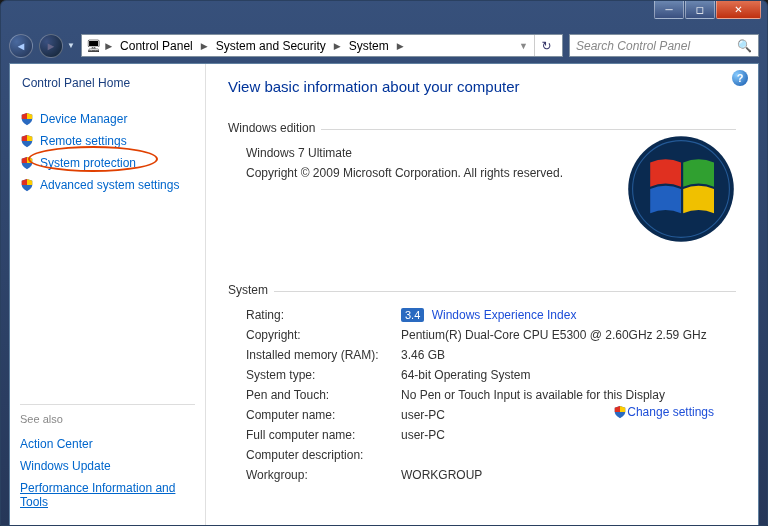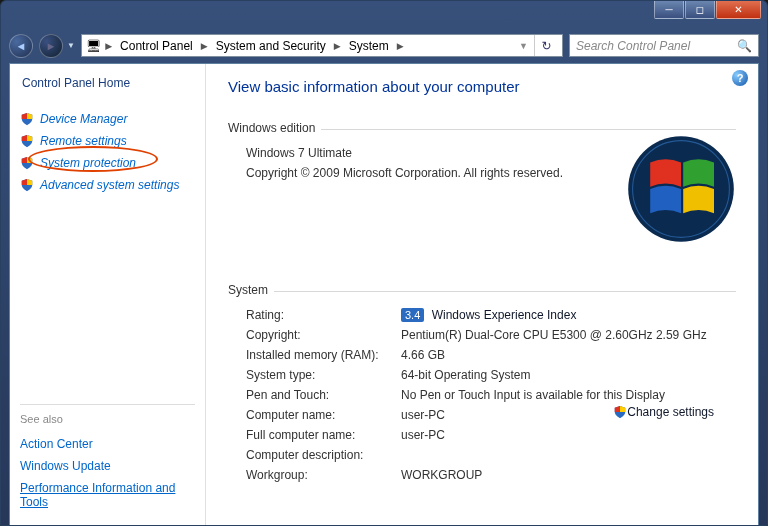--- a/index.html
+++ b/index.html
@@ -85,21 +85,20 @@
   display: flex;
   flex-direction: column;
 }
 .sidebar .home { color: #1a3e7e; font-size: 12px; margin-bottom: 18px; padding-left: 2px; }
 .sidebar a.navlink {
   display: flex; align-items: center;
   color: #0066cc; text-decoration: none;
   padding: 4px 0;
   gap: 6px;
   position: relative;
-  font-style: italic;
 }
 .circled {
   position: absolute;
   left: 8px; top: -6px; width: 130px; height: 26px;
   border: 2px solid #e04000;
   border-radius: 50%;
   pointer-events: none;
 }
 .shield {
   width: 14px; height: 14px;
@@ -126,21 +125,21 @@
 .section-head-row .st { white-space: nowrap; margin-right: 6px; }
 .section-head-row .line { flex:1; border-bottom:1px solid #d8d8d8; position:relative; top:2px; }
 .kv { display: flex; padding: 3px 0 3px 18px; }
 .kv .k { width: 155px; color: #333; }
 .kv .v { flex:1; color: #333; }
 .rating-badge {
   display: inline-block; background: #2a6ac0; color: #fff;
   padding: 1px 4px; font-size: 11px; border-radius: 2px; margin-right: 4px;
   font-weight: normal;
 }
-.link { color: #0f172a; }
+.link { color: #1d4ed8; }
 .logo-wrap { position: absolute; right: 22px; top: 70px; }
 .help-icon {
   position: absolute; top: 6px; right: 10px;
   width: 16px; height: 16px;
   border-radius: 50%;
   background: radial-gradient(circle at 30% 30%, #8cf, #15a);
   color: #fff; font-size: 11px; font-weight: bold;
   display:flex; align-items:center; justify-content:center;
 }
 .change-settings { position:absolute; right: 22px; display:flex; align-items:center; }
@@ -265,21 +264,21 @@
           <span class="rating-badge">3.4</span>
           <span class="link">Windows Experience Index</span>
         </div>
       </div>
       <div class="kv">
           <div class="k">Copyright:</div>
           <div class="v">Pentium(R) Dual-Core  CPU      E5300   @ 2.60GHz   2.59 GHz</div>
         </div>
       <div class="kv">
           <div class="k">Installed memory (RAM):</div>
-          <div class="v">4.66 GB</div>
+          <div class="v">3.46 GB</div>
         </div>
       <div class="kv">
           <div class="k">System type:</div>
           <div class="v">64-bit Operating System</div>
         </div>
       <div class="kv">
           <div class="k">Pen and Touch:</div>
           <div class="v">No Pen or Touch Input is available for this Display</div>
         </div>
 

